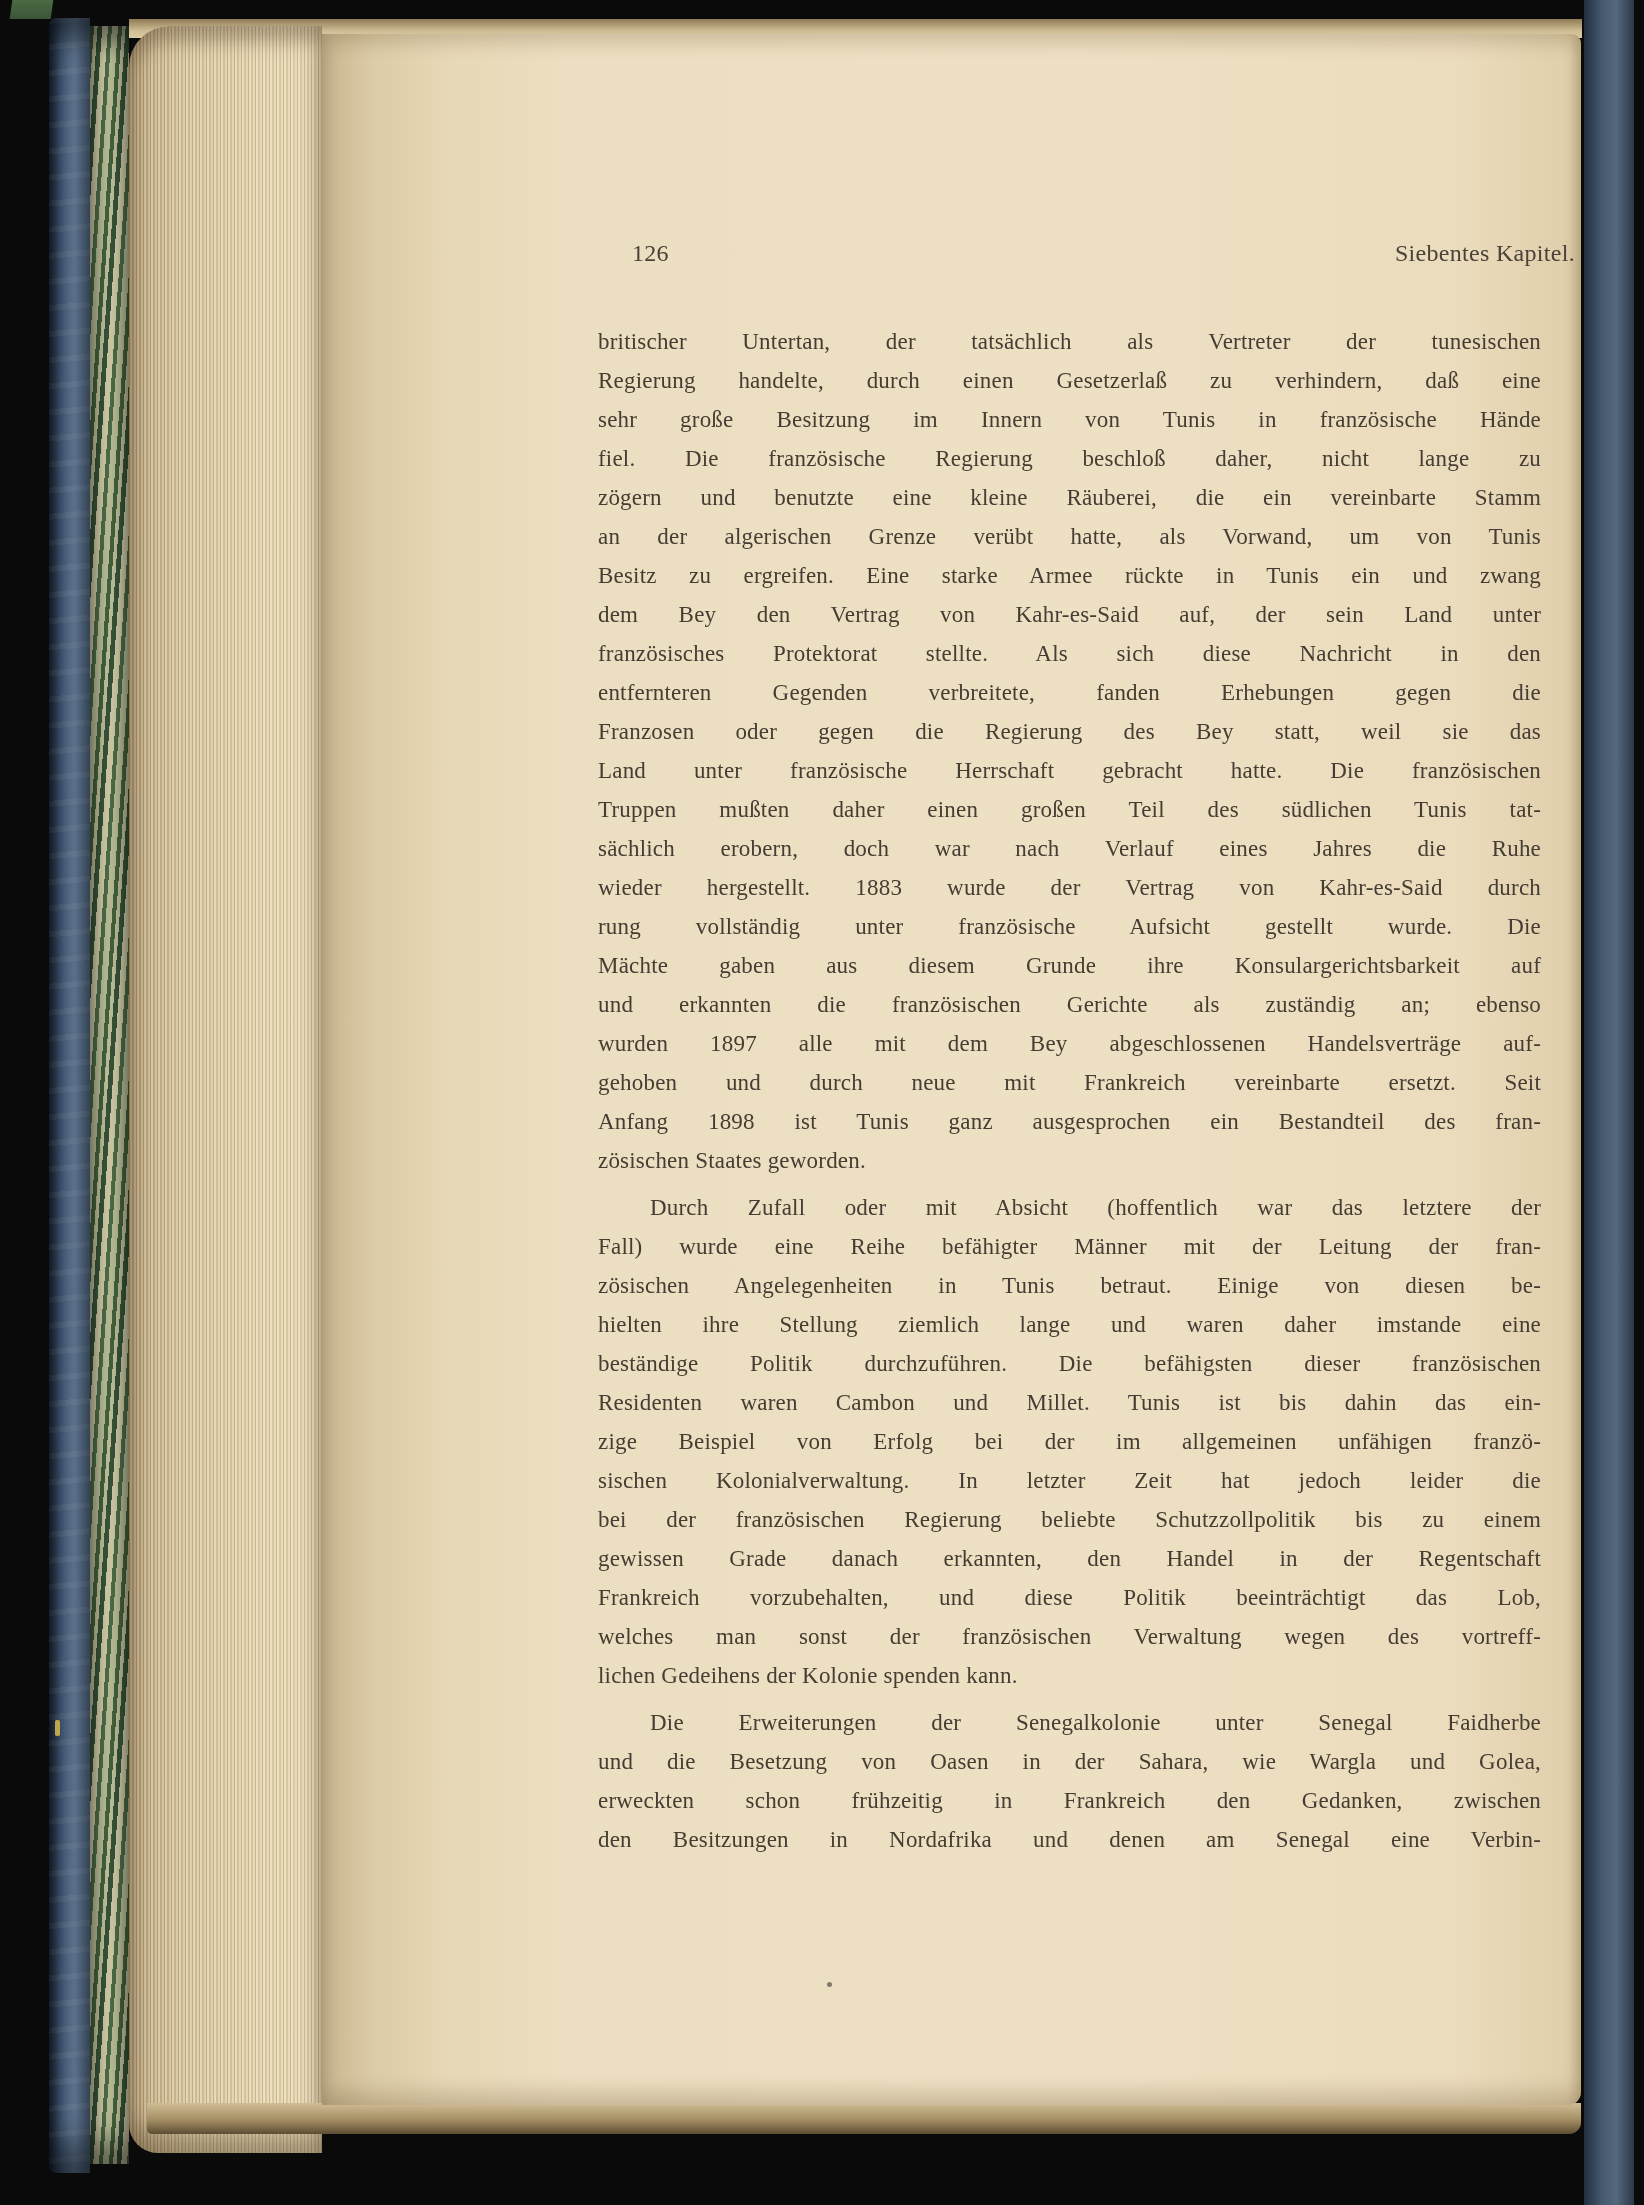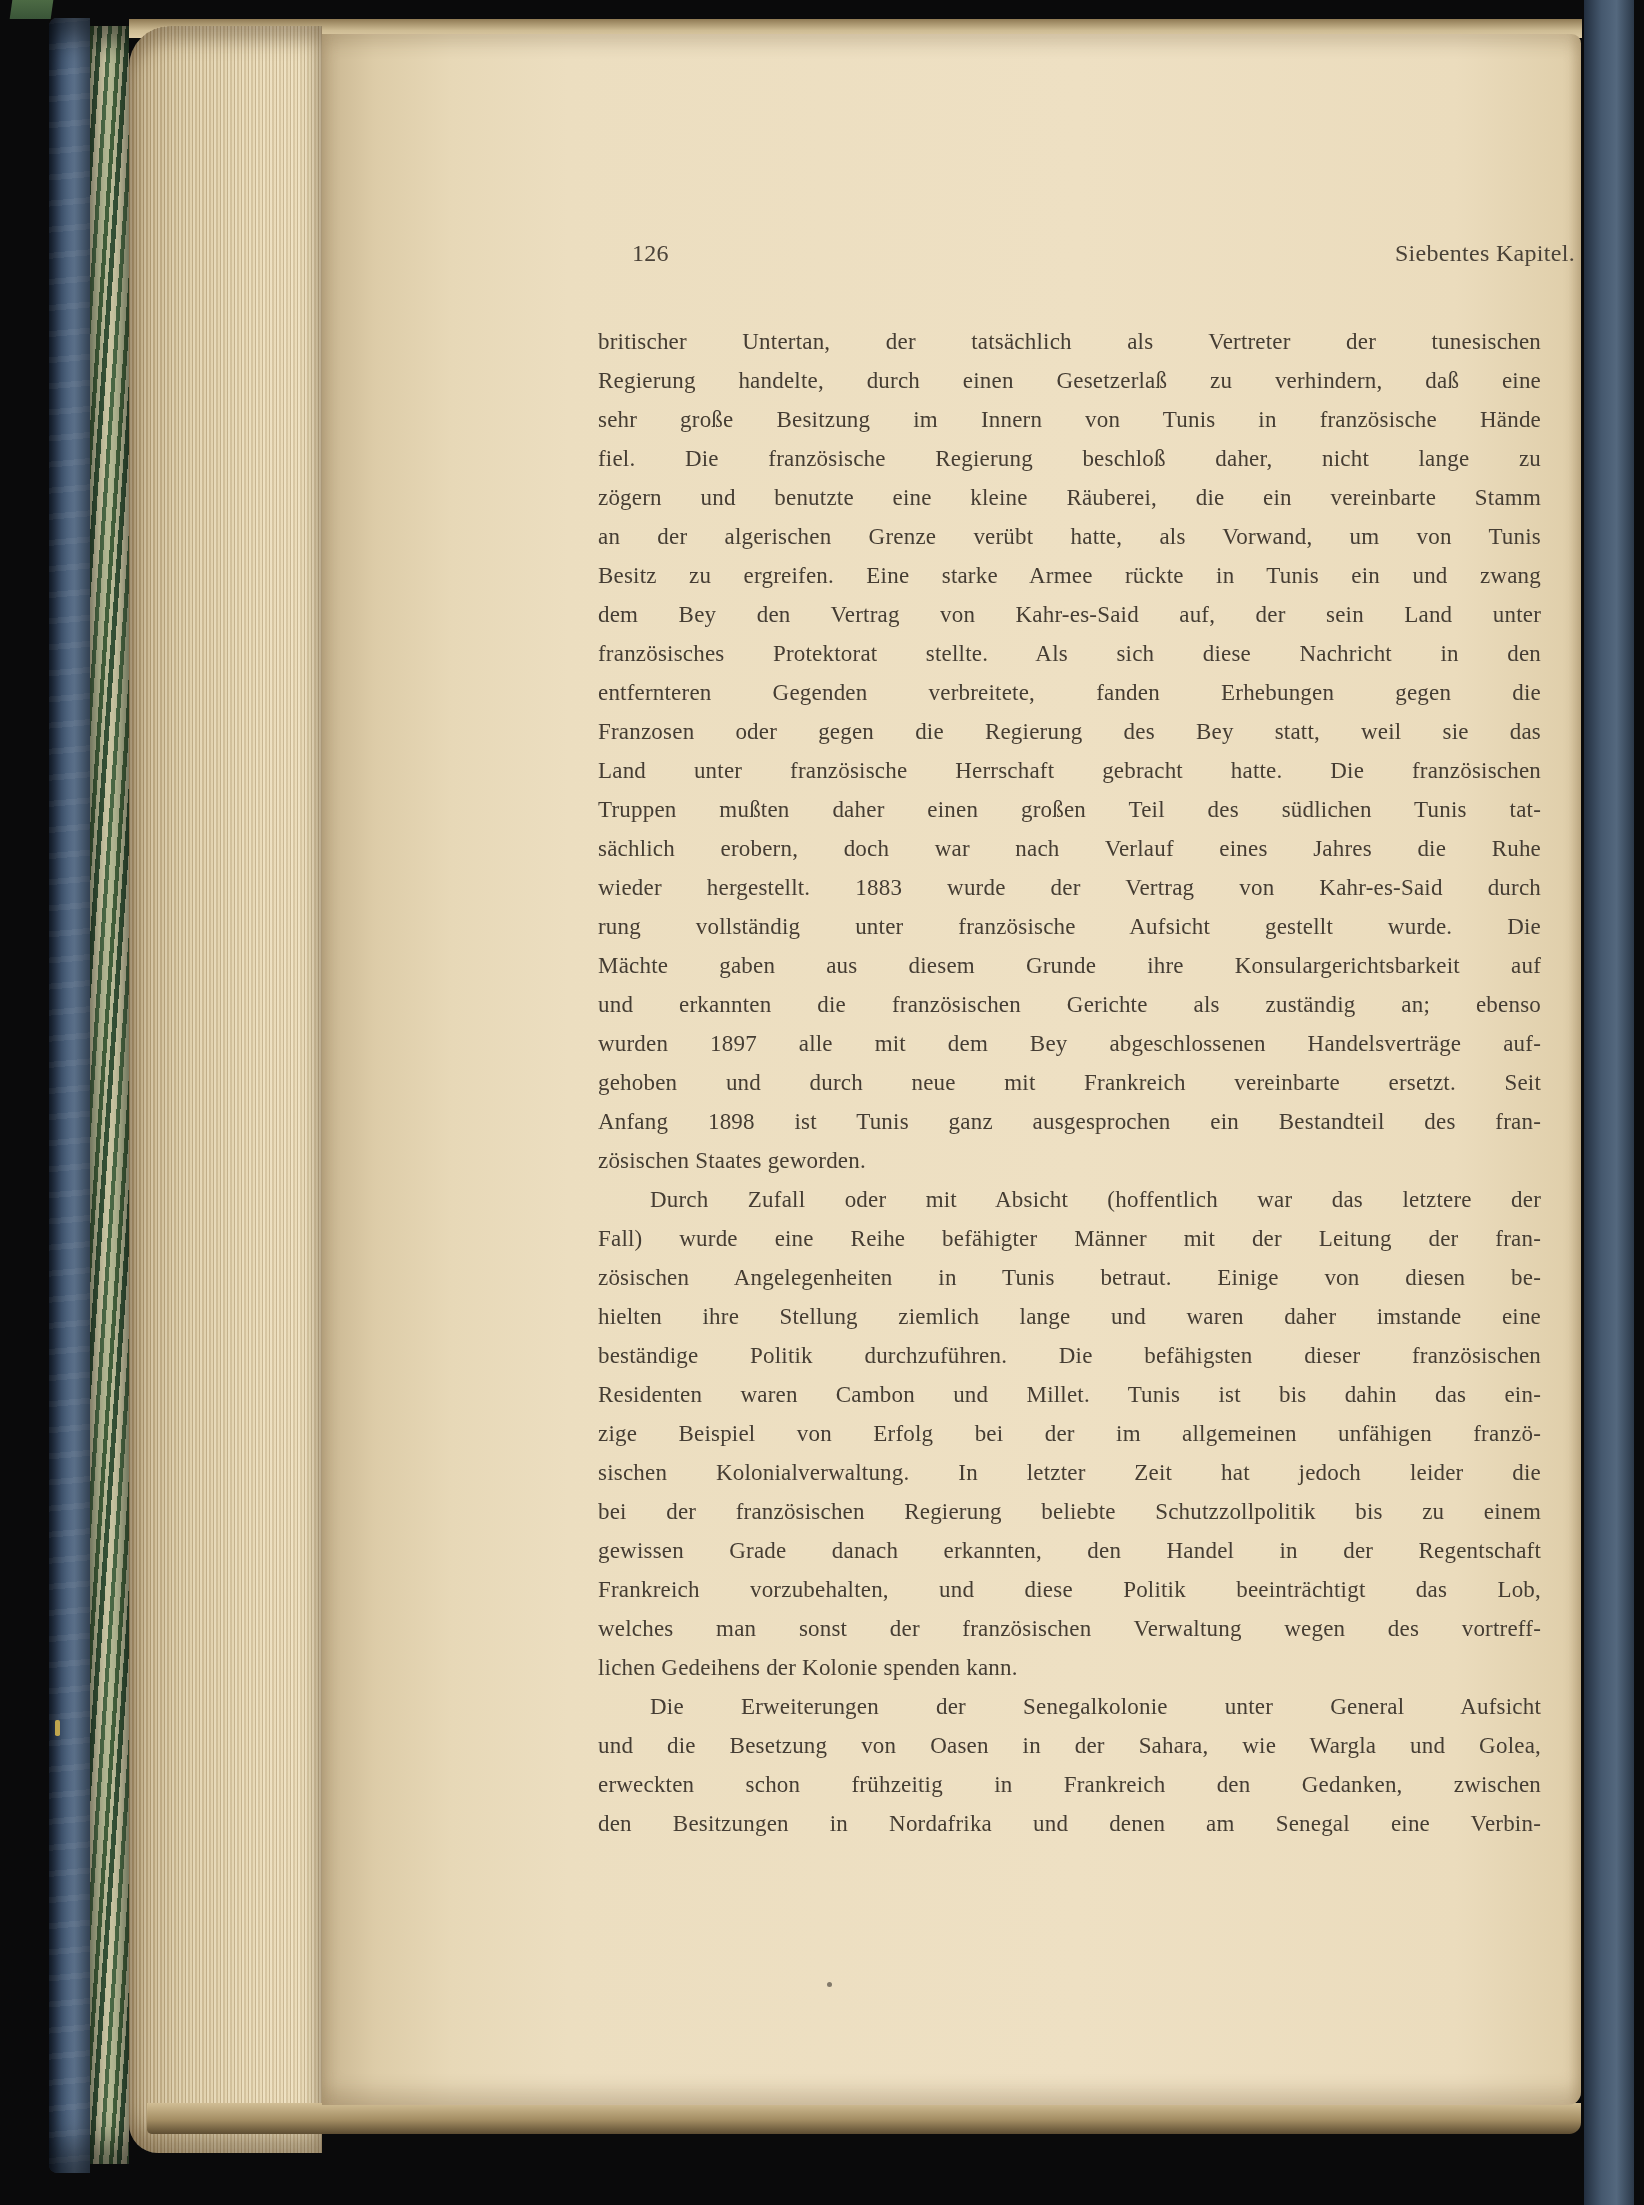--- a/index.html
+++ b/index.html
@@ -82,21 +82,21 @@
   .page-number{position:absolute;left:0;top:0;}
   .chapter-title{position:absolute;left:0;right:0;text-align:right;}
 
   .text-block{
     position:absolute;left:276px;top:288px;width:943px;
     font-size:23px;line-height:39px;color:#453d33;letter-spacing:0.2px;
   }
   .paragraph{margin:0;}
   .line{text-align:justify;text-align-last:justify;-moz-text-align-last:justify;}
   .line.last{text-align-last:left;-moz-text-align-last:left;}
-  .line.first-indent{text-indent:52px;}
+  .line.first-indent{text-indent:52px;margin-top:8px;}
 
   
   .speck{
     position:absolute;left:505px;top:1948px;width:5.3px;height:5.3px;
     border-radius:50%;background:#6f675a;opacity:.85;
   }
   .spine-mark{
     position:absolute;left:5.9px;top:1702px;width:5.3px;height:16.4px;
     background:#d9b94d;opacity:.85;border-radius:1.8px;
   }
@@ -161,21 +161,21 @@
           <div class="line">Residenten waren Cambon und Millet. Tunis ist bis dahin das ein-</div>
           <div class="line">zige Beispiel von Erfolg bei der im allgemeinen unfähigen franzö-</div>
           <div class="line">sischen Kolonialverwaltung. In letzter Zeit hat jedoch leider die</div>
           <div class="line">bei der französischen Regierung beliebte Schutzzollpolitik bis zu einem</div>
           <div class="line">gewissen Grade danach erkannten, den Handel in der Regentschaft</div>
           <div class="line">Frankreich vorzubehalten, und diese Politik beeinträchtigt das Lob,</div>
           <div class="line">welches man sonst der französischen Verwaltung wegen des vortreff-</div>
           <div class="line last">lichen Gedeihens der Kolonie spenden kann.</div>
         </div>
         <div class="paragraph">
-          <div class="line first-indent">Die Erweiterungen der Senegalkolonie unter General Aufsicht</div>
+          <div class="line first-indent">Die Erweiterungen der Senegalkolonie unter Senegal Faidherbe</div>
           <div class="line">und die Besetzung von Oasen in der Sahara, wie Wargla und Golea,</div>
           <div class="line">erweckten schon frühzeitig in Frankreich den Gedanken, zwischen</div>
           <div class="line">den Besitzungen in Nordafrika und denen am Senegal eine Verbin-</div>
         </div>
       </div>
     <div class="speck"></div>
   </div>
 
 </div>
 

